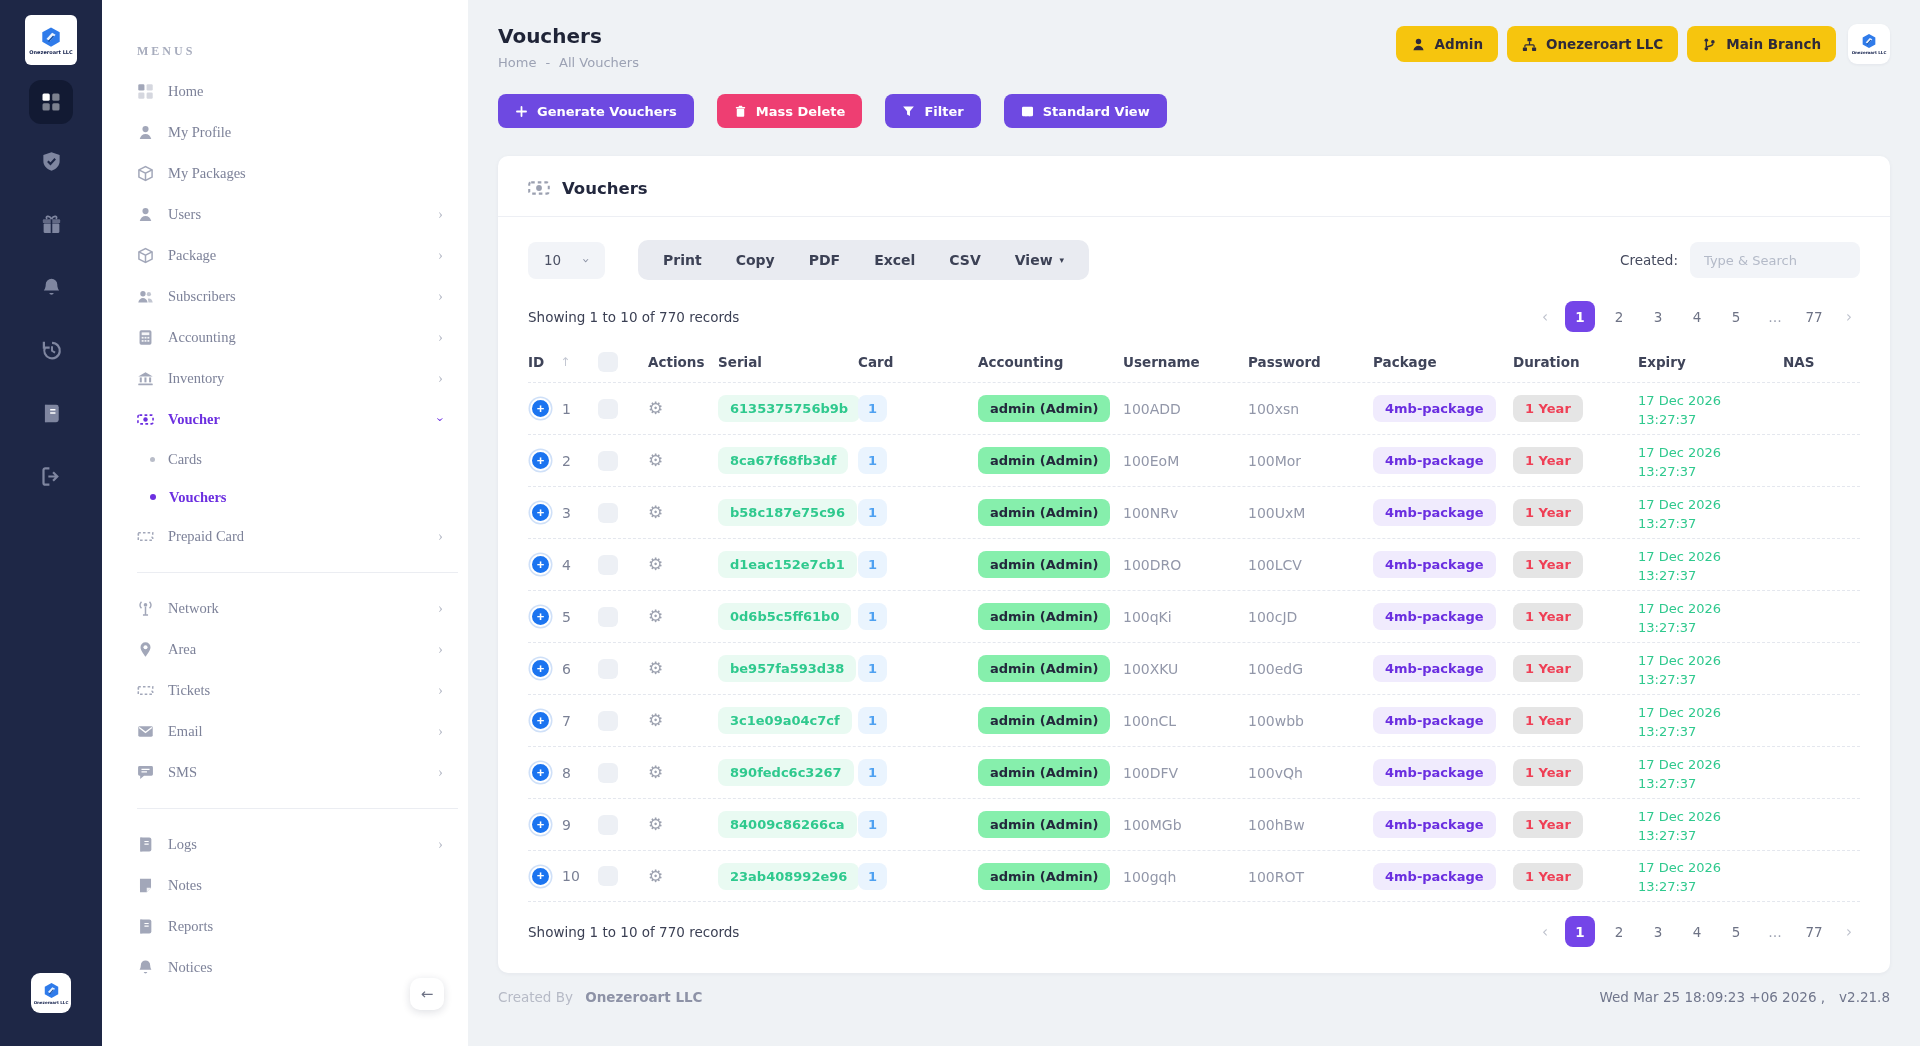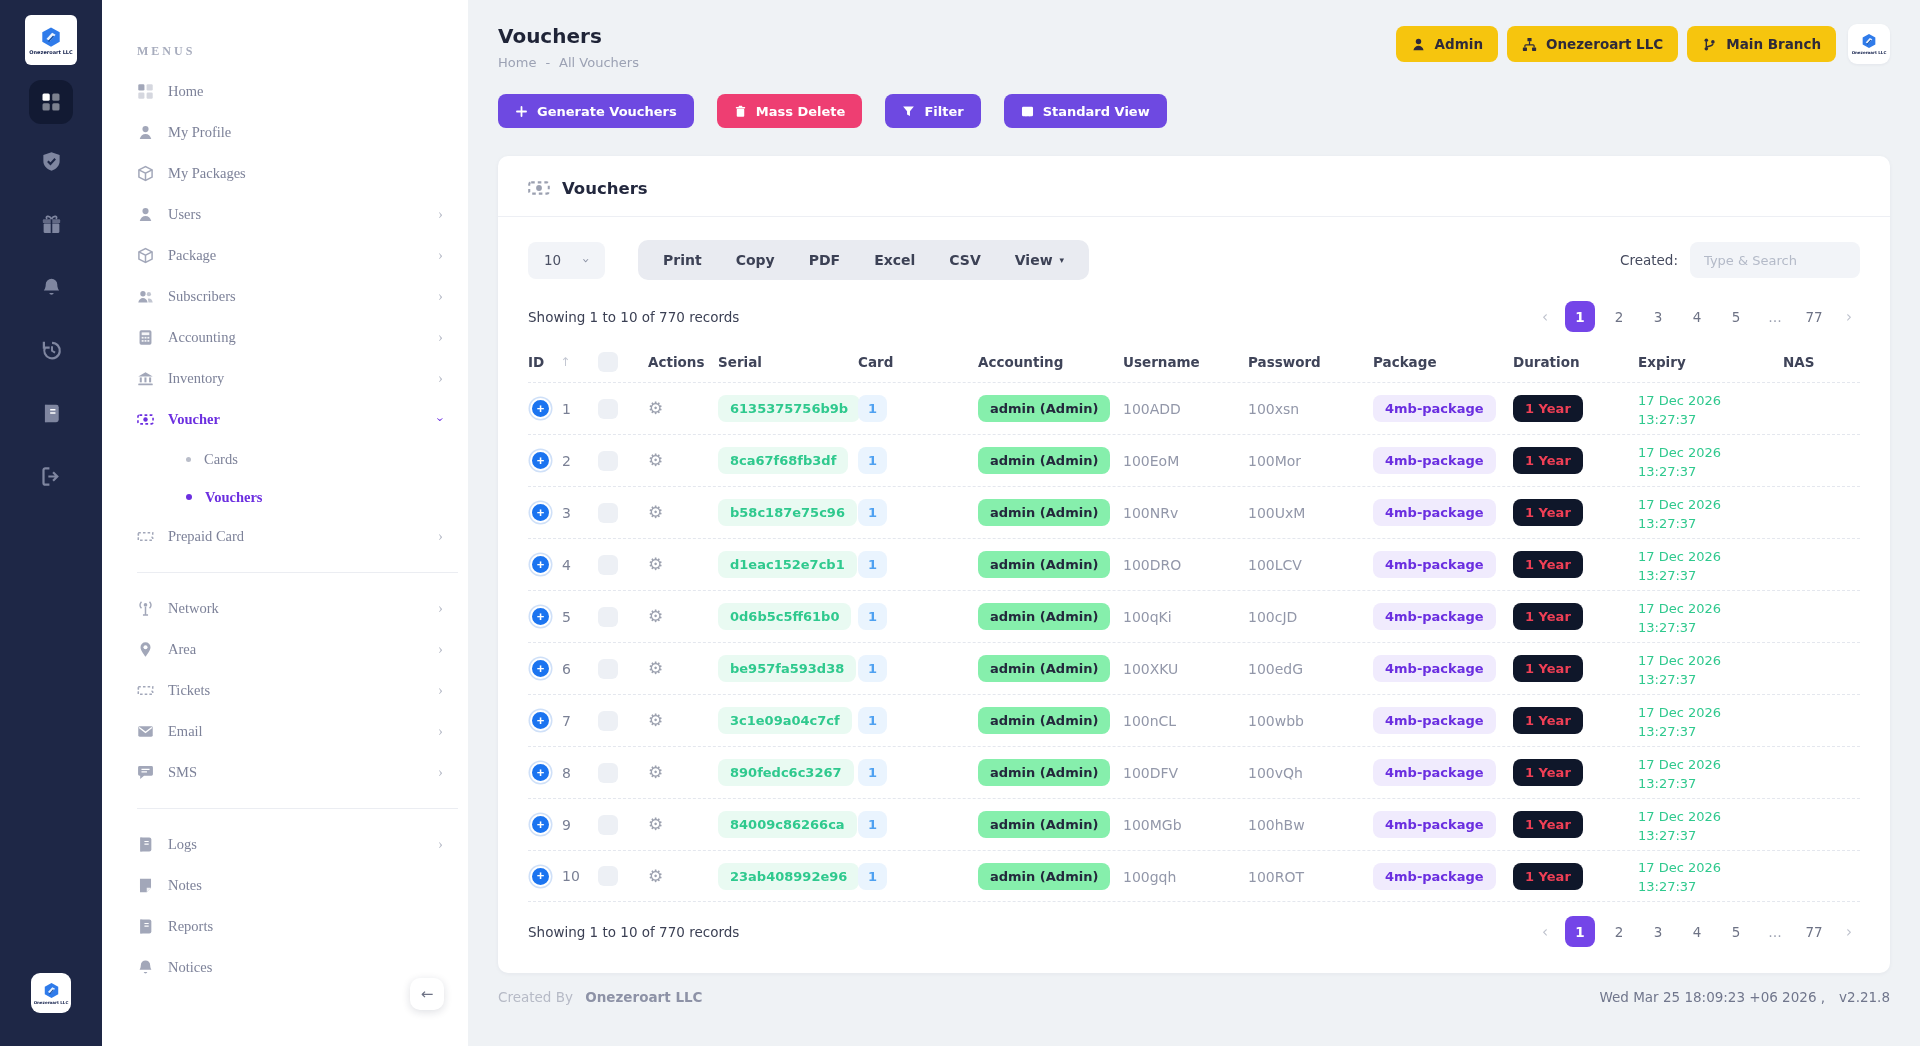--- a/index.html
+++ b/index.html
@@ -25,21 +25,21 @@
   .sidebar { width:366px; background:#fff; height:100%; flex:none; padding-top:44px; overflow:hidden;font-family:Liberation Serif, serif; }
   .menus-label { font-size:12px; letter-spacing:3px; color:#A7ACBD; font-weight:600; padding-left:35px; }
   .sb-list { margin-top:12px; }
   .sb-item { height:41px; display:flex; align-items:center; padding:0 25px 0 35px; cursor:pointer; color:#7D8299; }
   .sb-item .sb-ic { width:17px; height:17px; color:#A2A7B9; flex:none; display:flex; }
   .sb-item .sb-ic svg { width:17px; height:17px; }
   .sb-label { font-size:14.5px; margin-left:14px; flex:1; white-space:nowrap; }
   .sb-item.active { color:#6C2FE0; }
   .sb-item.active .sb-ic { color:#6C2FE0; }
   .sb-item.active .sb-label { font-weight:600; }
-  .sb-item.sub { height:38px; padding-left:84px;justify-content:flex-end; }
+  .sb-item.sub { height:38px; padding-left:48px;justify-content:flex-end; }
   .sb-item .dot { width:5px; height:5px; border-radius:50%; background:#B9BDC9; flex:none; }
   .sb-item.sub.active .dot { background:#6C2FE0; width:6px; height:6px; }
   .sb-item.sub .sb-label { margin-left:13px; }
   .chev { font-size:15px; color:#B9BDC9; line-height:1; }
   .sb-item.active .chev { color:#6C2FE0; }
   .chev.down { transform:rotate(90deg); }
   .sb-divider { border-top:1px solid #EBEDF2; margin:15px 10px 15px 35px; }
 
   
   .main { flex:1; padding:24px 30px 0 30px; position:relative; }
@@ -97,21 +97,21 @@
   .tbody .trow:last-child { border-bottom:1px dashed #E4E7EE; }
   .cell-id { display:flex; align-items:center; gap:11px; padding-left:2px; }
   .expand { width:21px; height:21px; flex:none; border-radius:50%; background:#1B74F0; color:#fff; border:2px solid #fff; box-shadow:0 0 0 1.5px #CFE0F8; font-size:13px; font-weight:700; display:flex; align-items:center; justify-content:center; cursor:pointer; line-height:1; padding-bottom:1px; }
   .id-num { font-size:14px; color:#7A8095; }
   .gear { font-size:17px; color:#9CA1AF; cursor:pointer; line-height:1; }
   .pill { display:inline-flex; align-items:center; padding:6px 12px; border-radius:8px; font-size:13px; font-weight:600; white-space:nowrap; }
   .pill.serial { background:#E9FAF2; color:#2FC98E; }
   .pill.cardno { background:#EAF4FE; color:#4FA1F1; padding:6px 10px; }
   .pill.sales { background:#86efac; color:#23283C; font-weight:700; }
   .pill.pkg { background:#F0EBFD; color:#6A2EE0; }
-  .pill.dur { background:#0f172a; color:#EF3F55; }
+  .pill.dur { background:#e5e5e5; color:#EF3F55; }
   .txt { font-size:14px; color:#9297A9; }
   .expiry { font-size:13px; color:#2FC98E; font-weight:500; }
 
   .footer { display:flex; justify-content:space-between; align-items:center; margin-top:16px; font-size:13.5px; }
   .footer .muted { color:#B6BAC6; }
   .footer .company { color:#8D92A6; font-weight:600; margin-left:8px; cursor:pointer; }
   .f-right { color:#70768C; display:flex; gap:14px;margin-left:32px; }
 
   .collapse-btn { position:absolute; left:410px; top:978px; width:34px; height:32px; border:none; border-radius:10px; background:#fff; box-shadow:0 2px 8px rgba(20,30,60,.14); color:#6D7285; font-size:15px; cursor:pointer; font-family:inherit; z-index:5; }
 </style>

